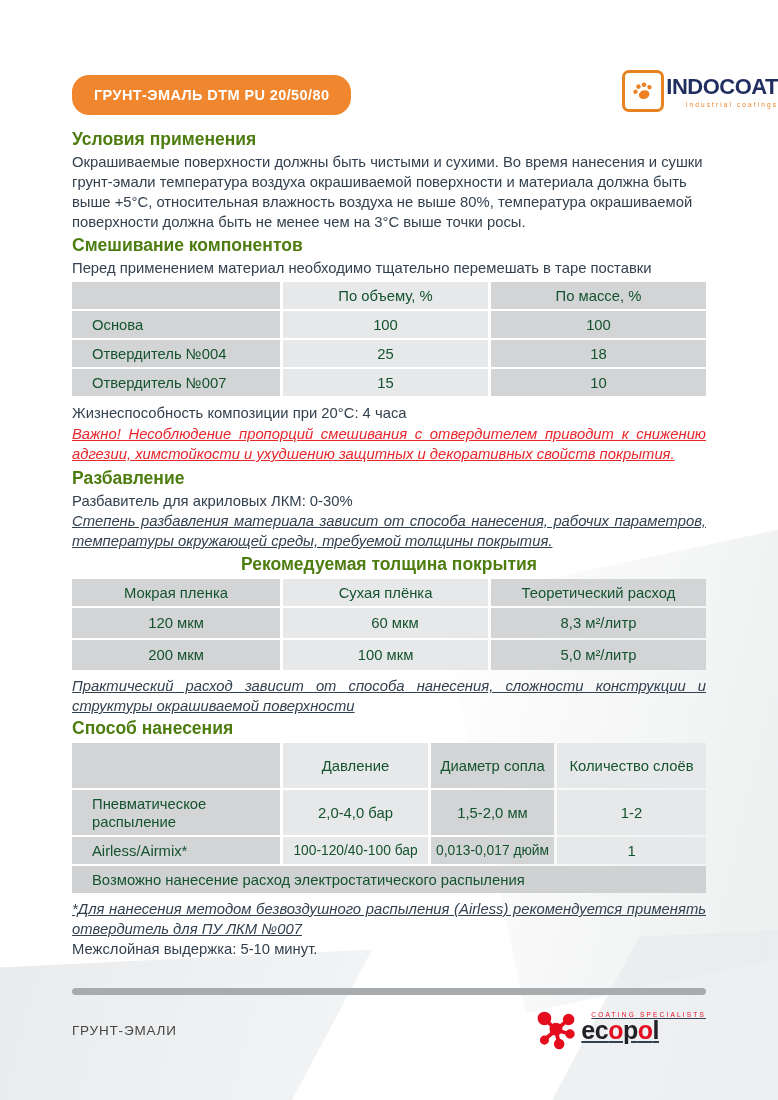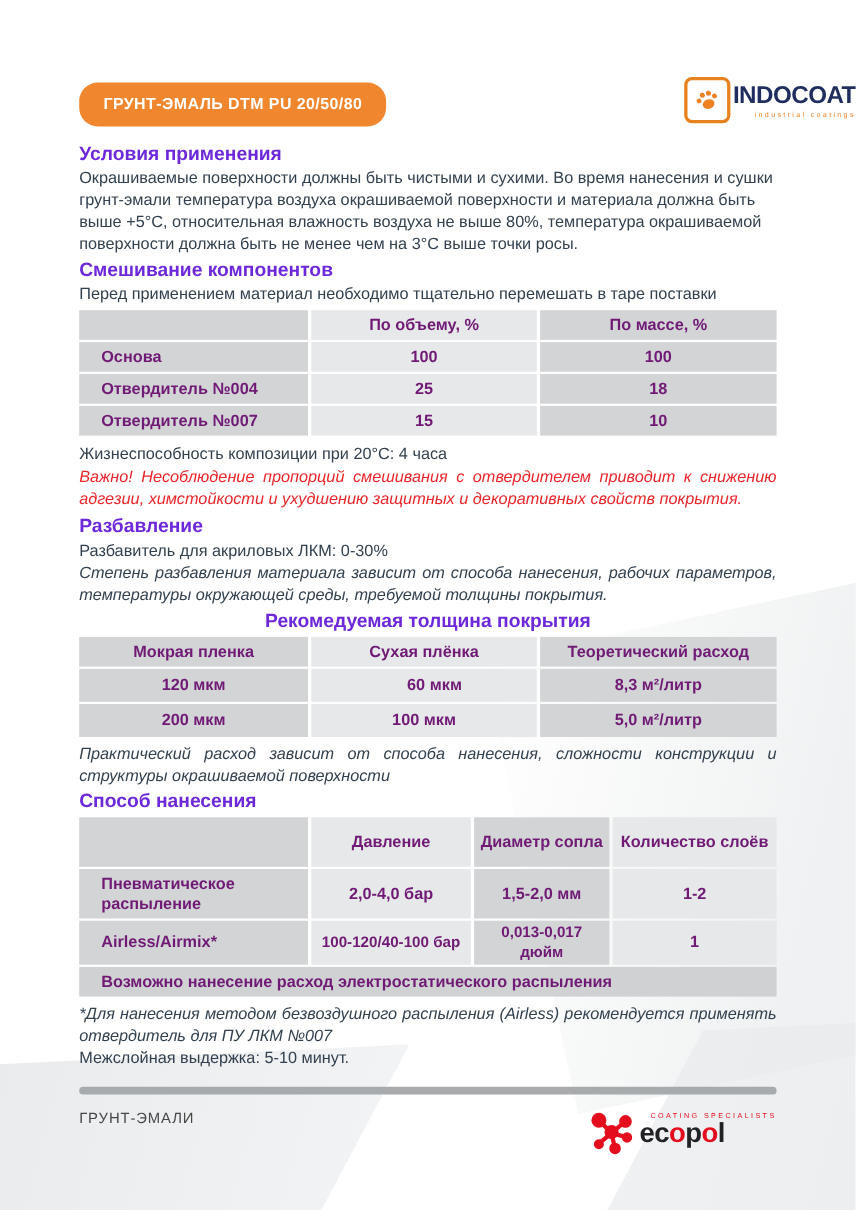--- a/index.html
+++ b/index.html
@@ -24,47 +24,47 @@
            padding:0 22px; border-radius:17px; background:#f0872e; color:#ffffff;
            font-size:14.5px; font-weight:bold; letter-spacing:.4px; }
   .indocoat { position:absolute; top:70px; right:0; display:flex; align-items:flex-start; z-index:4; }
   .ind-ico { width:36px; height:36px; border:3px solid #e8821e; border-radius:7px;
              background:#ffffff; display:flex; align-items:center; justify-content:center; }
   .ind-txt { margin-left:2px; display:flex; flex-direction:column; align-items:flex-end; }
   .ind-name { color:#1f2e5e; font-size:22px; font-weight:bold; letter-spacing:-0.5px; line-height:1; margin-top:6px; }
   .ind-tag { color:#f08326; font-size:6.5px; letter-spacing:2.1px; margin-top:3px; }
 
   
-  h2 { color:#6d28d9; font-size:17.5px; font-weight:bold; margin:12px 0 2px 0; line-height:21px; }
+  h2 { color:#4d7c0f; font-size:17.5px; font-weight:bold; margin:12px 0 2px 0; line-height:21px; }
   p  { margin:0; font-size:14.8px; line-height:20px; }
   .body-p { text-align:left; }
-  .just { text-align:justify; }
+  .just { text-align:justify;text-decoration:underline; }
   .red  { color:#e8262b; font-style:italic; }
   .ital { font-style:italic; }
 
   
   .tbl { display:grid; gap:2px 3px; margin-top:4px; }
   .t1, .t2 { grid-template-columns:208px 205px 215px; }
   .t3 { grid-template-columns:208px 145px 123px 149px; }
   .cell { display:flex; align-items:center; justify-content:center; text-align:center;
           background:#e6e8e9; min-height:27px; font-size:14.8px; line-height:18px;
-          color:#701a75; padding:2px 4px; box-sizing:border-box;font-weight:bold; }
+          color:#14532d; padding:2px 4px; box-sizing:border-box; }
   .cell.dark { background:#d2d4d6; }
   .cell.label { justify-content:flex-start; text-align:left; padding-left:20px; }
   .cell.tall { min-height:45px; }
   .cell.span { grid-column:1 / -1; justify-content:flex-start; text-align:left;
                padding-left:20px; background:#cfd1d3; }
 
   
   .footer { position:absolute; left:72px; right:72px; top:988px; z-index:4; }
   .foot-bar { height:7px; border-radius:4px; background:#a7abae; }
-  .foot-row { display:flex; justify-content:space-between; margin-top:14px; }
+  .foot-row { display:flex; justify-content:space-between; align-items:center; margin-top:14px; }
   .foot-left { font-size:13.5px; color:#474747; letter-spacing:.8px; }
   .ecopol { display:flex; align-items:flex-start; }
-  .eco-txt { display:flex; flex-direction:column; align-items:flex-start; margin-left:4px; }
+  .eco-txt { display:flex; flex-direction:column; align-items:flex-start; margin-left:4px;text-decoration:underline; }
   .eco-tag { color:#e40d1e; font-size:6.5px; letter-spacing:2.2px; margin:2px 0 0 10px; }
   .eco-name { font-size:25px; font-weight:bold; color:#222226; line-height:1; letter-spacing:-0.5px; }
   .eco-name .o { color:#e40d1e; }
 </style>
 </head>
 <body>
 
 <div class="page">
   <div class="sw1"></div>
   <div class="sw2"></div>

